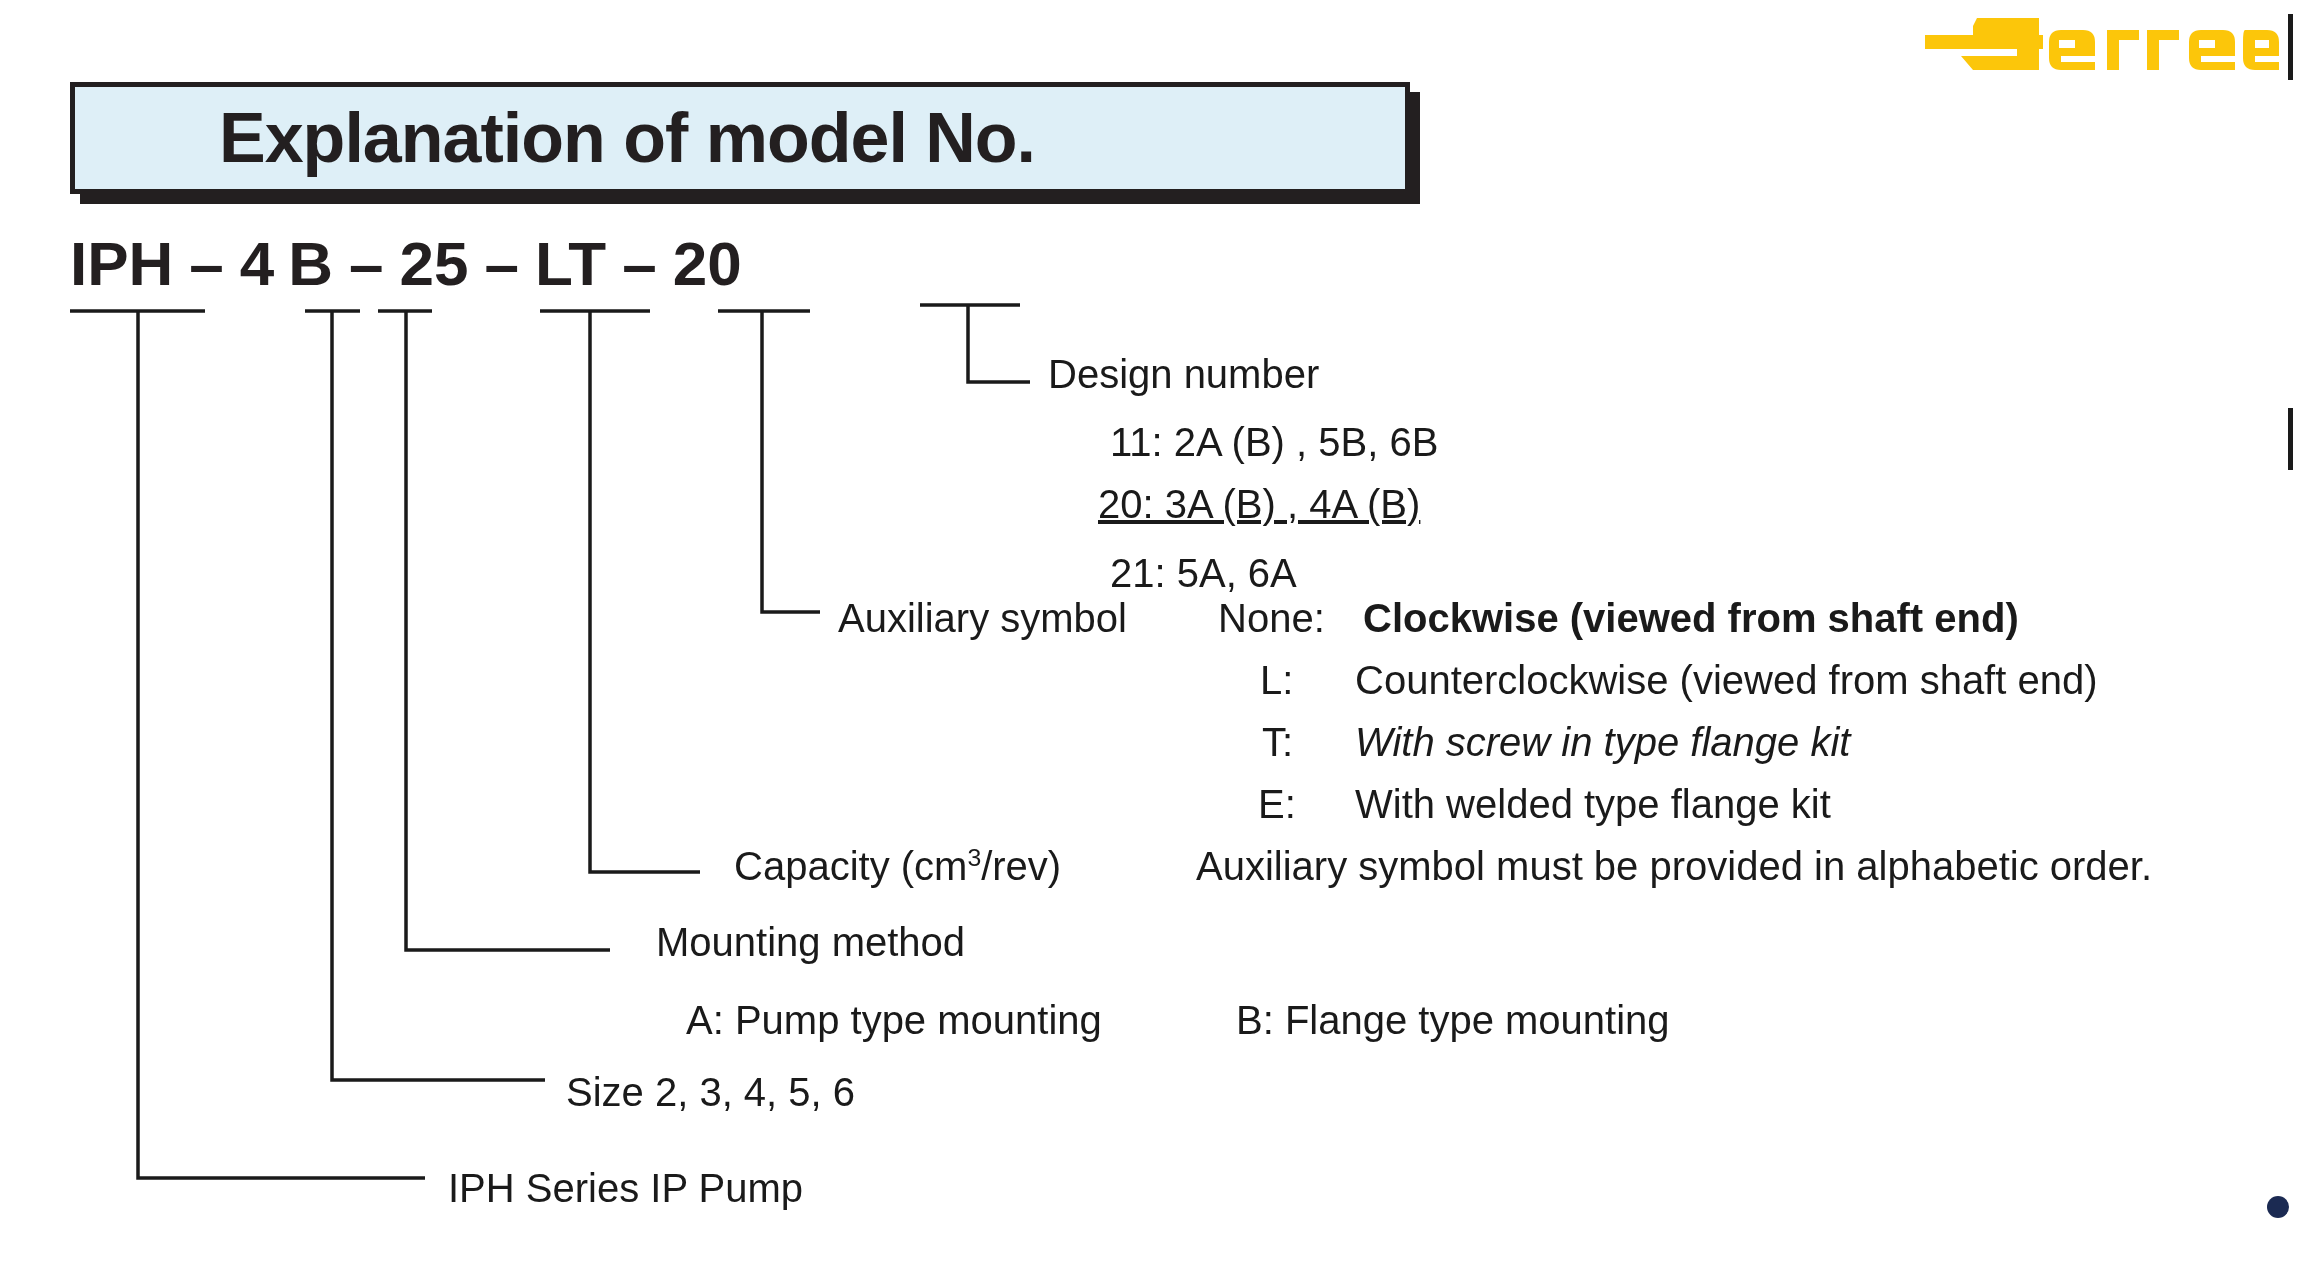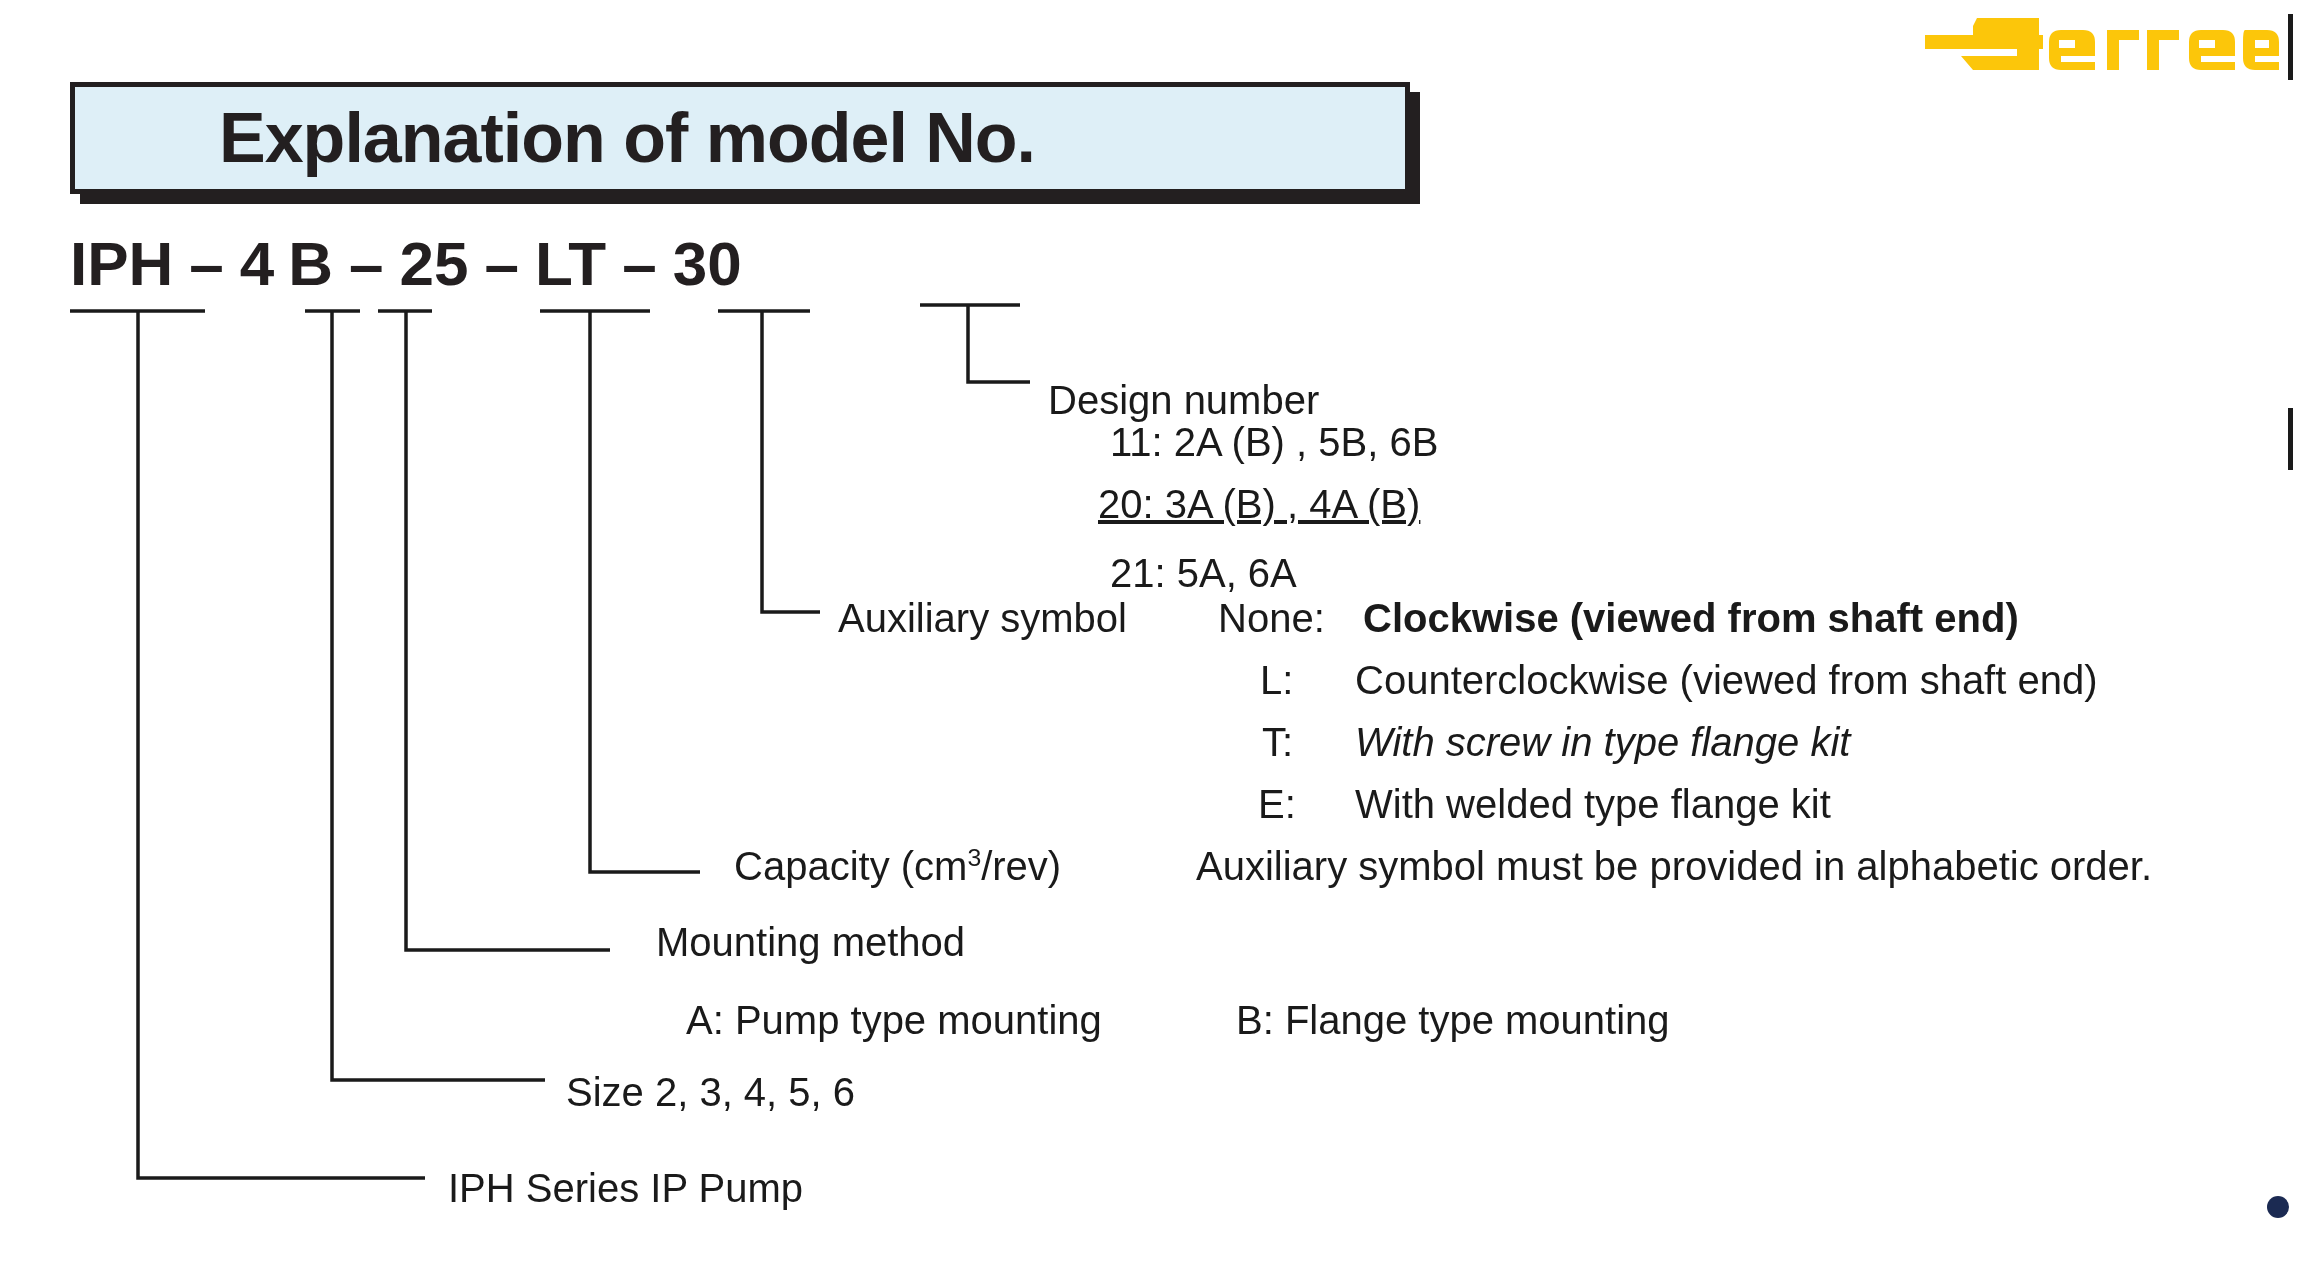--- a/index.html
+++ b/index.html
@@ -145,21 +145,21 @@
 <div id="logo-rule"></div>
 <div id="edge-mark-mid"></div>
 <div id="edge-mark-dot"></div>
 
 <div id="title-shadow"></div>
 <div id="title-box">
   <span id="title-text">Explanation of model No.</span>
 </div>
 
 <div id="model-row">
-  <span class="seg">IPH</span><span class="dash">–</span><span class="seg">4</span><span class="gap-sm"></span><span class="seg">B</span><span class="dash">–</span><span class="seg">25</span><span class="dash">–</span><span class="seg">LT</span><span class="dash">–</span><span class="seg">30</span>
+  <span class="seg">IPH</span><span class="dash">–</span><span class="seg">4</span><span class="gap-sm"></span><span class="seg">B</span><span class="dash">–</span><span class="seg">25</span><span class="dash">–</span><span class="seg">LT</span><span class="dash">–</span><span class="seg">20</span>
 </div>
 
 <svg id="leaders">
   <g stroke="#1a1a1a" fill="none" stroke-width="3.5">
 
     <path d="M70 311 H205"></path>
     <path d="M138 311 V1178 H425"></path>
 
     <path d="M305 311 H360"></path>
     <path d="M332 311 V1080 H545"></path>
@@ -171,21 +171,21 @@
     <path d="M590 311 V872 H700"></path>
 
     <path d="M718 311 H810"></path>
     <path d="M762 311 V612 H820"></path>
 
     <path d="M920 305 H1020"></path>
     <path d="M968 305 V382 H1030"></path>
   </g>
 </svg>
 
-<div class="ann" style="left:1048px; top:380px;">Design number</div>
+<div class="ann" style="left:1048px; top:354px;">Design number</div>
 <div class="ann" style="left:1110px; top:422px;">11: 2A (B) , 5B, 6B</div>
 <div class="ann" style="left:1098px; top:484px;text-decoration:underline;">20: 3A (B) , 4A (B)</div>
 <div class="ann" style="left:1110px; top:532px;margin-top:21px;">21: 5A, 6A</div>
 
 <div class="ann" style="left:838px; top:598px;">Auxiliary symbol</div>
 
 <div class="ann" style="left:1218px; top:598px;">None:</div>
 <div class="ann" style="left:1363px; top:598px;font-weight:bold;">Clockwise (viewed from shaft end)</div>
 
 <div class="ann" style="left:1260px; top:660px;">L:</div>

